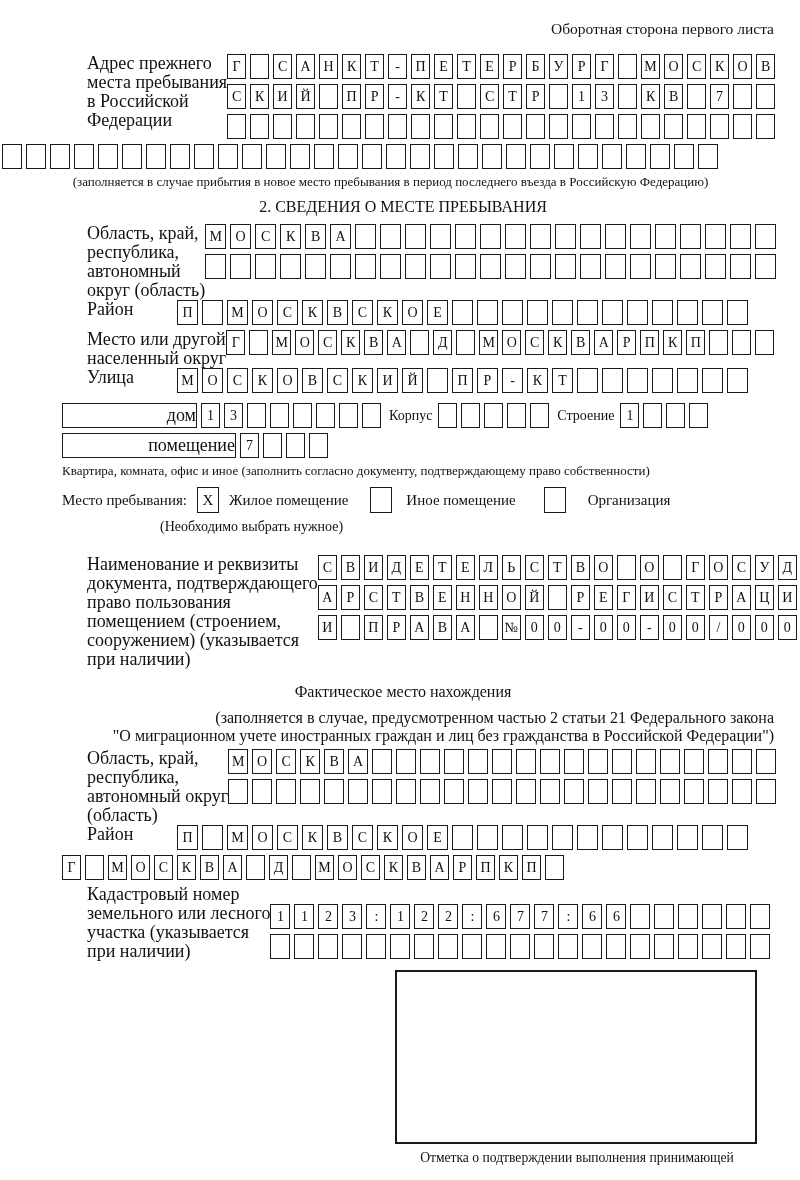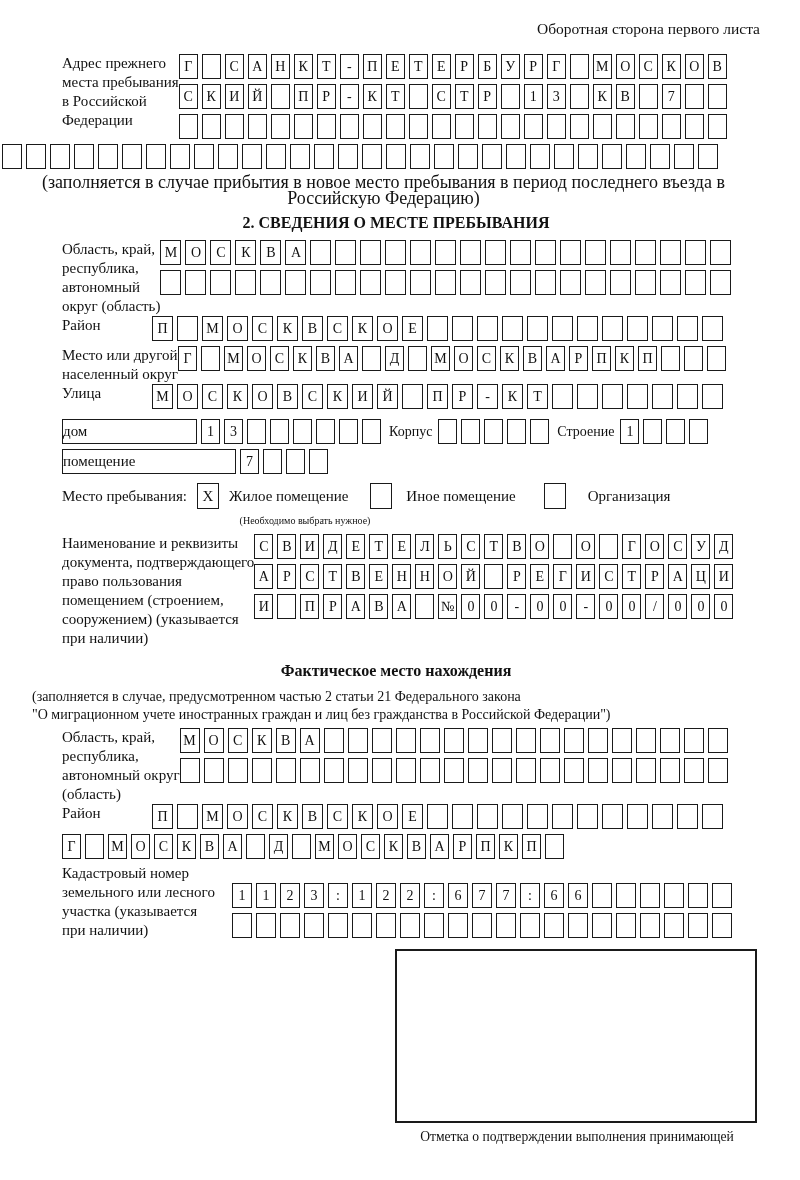--- a/index.html
+++ b/index.html
@@ -1,53 +1,53 @@
 <!DOCTYPE html>
 <html><head>
 <meta charset="utf-8">
 <style>
   html,body{margin:0;padding:0;background:#fff;}
   body{width:800px;height:1180px;overflow:hidden;color:#111;
        font-family:"Liberation Serif","DejaVu Serif",serif;}
-  .page{padding:0 40px 0 62px;box-sizing:border-box;width:800px;}
+  .page{padding:0 26px 0 62px;box-sizing:border-box;width:800px;}
   .header-note{padding-top:20px;margin-bottom:16px;text-align:right;font-size:15.5px;}
   .flex{display:flex;align-items:flex-start;}
-  .label{font-size:15px;line-height:19px;}
+  .label{font-size:18px;line-height:19px;margin-left:25px;}
   .label div{white-space:nowrap;}
   .lbl-108{flex:0 0 108px;}
   .lbl-90{flex:0 0 90px;}
   .lbl-113{flex:0 0 113px;}
   .lbl-116{flex:0 0 116px;}
   .lbl-170{flex:0 0 170px;}
   .lbl-192{flex:0 0 192px;}
   .rows{flex:1 1 auto;}
   .boxrow{white-space:nowrap;height:26px;margin-bottom:4px;}
   .cell{display:inline-block;width:17px;height:23px;border:1.5px solid #1a1a1a;
         margin-right:4px;text-align:center;font-size:14px;line-height:23px;
         vertical-align:top;background:#fff;}
   .cl .cell{width:19px;}
   .cm .cell{width:18px;}
   .fullrow{margin-left:-60px;}
   .fullrow .cell{width:18px;}
-  .note{font-size:18px;line-height:16px;margin-bottom:5px;}
+  .note{font-size:13px;line-height:16px;margin-bottom:5px;}
   .center{text-align:center;}
-  .title{text-align:center;font-weight:bold;font-size:16px;margin:8px 0 8px -30px;}
-  .wbox{display:inline-block;height:23px;border:1.5px solid #1a1a1a;text-align:left;
-        font-size:15px;line-height:23px;vertical-align:top;margin-right:4px;}
+  .title{text-align:center;font-weight:normal;font-size:16px;margin:8px 0 8px -30px;}
+  .wbox{display:inline-block;height:23px;border:1.5px solid #1a1a1a;text-align:right;
+        font-size:18px;line-height:23px;vertical-align:top;margin-right:4px;}
   .w133{width:133px;}
   .w172{width:172px;}
   .ilabel{display:inline-block;font-size:14px;line-height:26px;vertical-align:top;
           margin:0 6px 0 4px;}
   .inline{display:inline;}
   .mestorow{margin:8px 0 2px 0;font-size:15px;line-height:27px;height:30px;}
   .checkbox{display:inline-block;width:20px;height:24px;border:1.5px solid #1a1a1a;
             text-align:center;font-size:15px;line-height:24px;vertical-align:middle;
             margin:0 10px 3px 10px;}
-  .mesto-note{font-size:10px;margin:0 0 8px 98px;width:290px;text-align:center;}
-  .fact-note{font-size:14px;line-height:18px;text-align:left;margin-left:-30px;}
+  .mesto-note{font-size:14px;margin:0 0 20px 98px;width:290px;}
+  .fact-note{font-size:16px;line-height:18px;text-align:right;margin-left:-30px;}
   .kad-rows{margin-top:19px;}
   .mark-wrap{margin-top:6px;margin-left:280px;width:470px;}
   .mark-box{width:358px;height:170px;border:2px solid #1a1a1a;margin-left:53px;
             background:#fff;}
   .mark-note{margin-top:5px;font-size:13.6px;line-height:17.5px;text-align:center;}
   .mb2{margin-bottom:2px;}
 </style>
 </head>
 <body>
 
@@ -104,20 +104,21 @@
     <div class="boxrow cl"><span class="cell">М</span><span class="cell">О</span><span class="cell">С</span><span class="cell">К</span><span class="cell">О</span><span class="cell">В</span><span class="cell">С</span><span class="cell">К</span><span class="cell">И</span><span class="cell">Й</span><span class="cell"></span><span class="cell">П</span><span class="cell">Р</span><span class="cell">-</span><span class="cell">К</span><span class="cell">Т</span><span class="cell"></span><span class="cell"></span><span class="cell"></span><span class="cell"></span><span class="cell"></span><span class="cell"></span><span class="cell"></span></div>
   </div>
 
   <div class="boxrow" style="margin-top:5px">
     <span class="wbox w133">дом</span><span class="inline"><span class="cell">1</span><span class="cell">3</span><span class="cell"></span><span class="cell"></span><span class="cell"></span><span class="cell"></span><span class="cell"></span><span class="cell"></span></span><span class="ilabel">Корпус</span><span class="inline"><span class="cell"></span><span class="cell"></span><span class="cell"></span><span class="cell"></span><span class="cell"></span></span><span class="ilabel">Строение</span><span class="inline"><span class="cell">1</span><span class="cell"></span><span class="cell"></span><span class="cell"></span></span>
   </div>
 
   <div class="boxrow" style="margin-top:4px">
     <span class="wbox w172">помещение</span><span class="inline"><span class="cell">7</span><span class="cell"></span><span class="cell"></span><span class="cell"></span></span>
   </div>
+  <div class="note">Квартира, комната, офис и иное (заполнить согласно документу, подтверждающему право собственности)</div>
 
   <div class="mestorow">
     <span>Место пребывания:</span><span class="checkbox">X</span><span>Жилое помещение</span><span class="checkbox" style="margin-left:22px;margin-right:14px"></span><span>Иное помещение</span><span class="checkbox" style="margin-left:28px;margin-right:22px"></span><span>Организация</span>
   </div>
   <div class="mesto-note">(Необходимо выбрать нужное)</div>
 
   <div class="flex">
     <div class="label lbl-192">
       <div>Наименование и реквизиты</div>
       <div>документа, подтверждающего</div>

